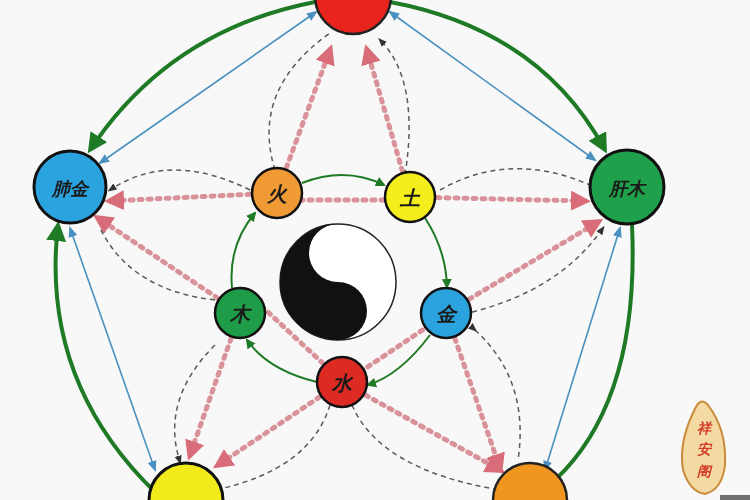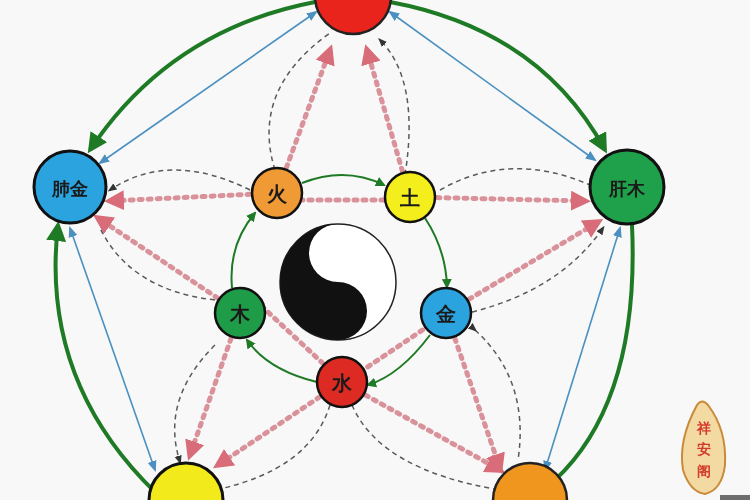--- a/index.html
+++ b/index.html
@@ -1,16 +1,16 @@
 <!DOCTYPE html>
 <html><head>
 <meta charset="utf-8">
 <style>
   html, body { margin:0; padding:0; background:#f7f7f7; }
-  #stage { position:relative; width:750px; height:500px; overflow:hidden; background:#f8f8f8; font-family:"DejaVu Sans", sans-serif; }
+  #stage { position:relative; width:750px; height:500px; overflow:hidden; background:#f8f8f8; font-family:"DejaVu Sans", sans-serif;font-style:italic; }
   svg { position:absolute; left:0; top:0; }
   .node-label { font-family:"DejaVu Sans", sans-serif; font-weight:bold; fill:#1a1a1a; text-anchor:middle; dominant-baseline:central; }
   .seal-text { font-family:"DejaVu Serif", serif; fill:#d43a2a; font-weight:bold; text-anchor:middle; dominant-baseline:central; }
   .corner-bar { position:absolute; right:0; bottom:0; width:30px; height:5px; background:#6e6e6e; }
 </style>
 </head>
 <body>
 
 <div id="stage">
 <svg width="750" height="500" viewBox="0 0 750 500">

